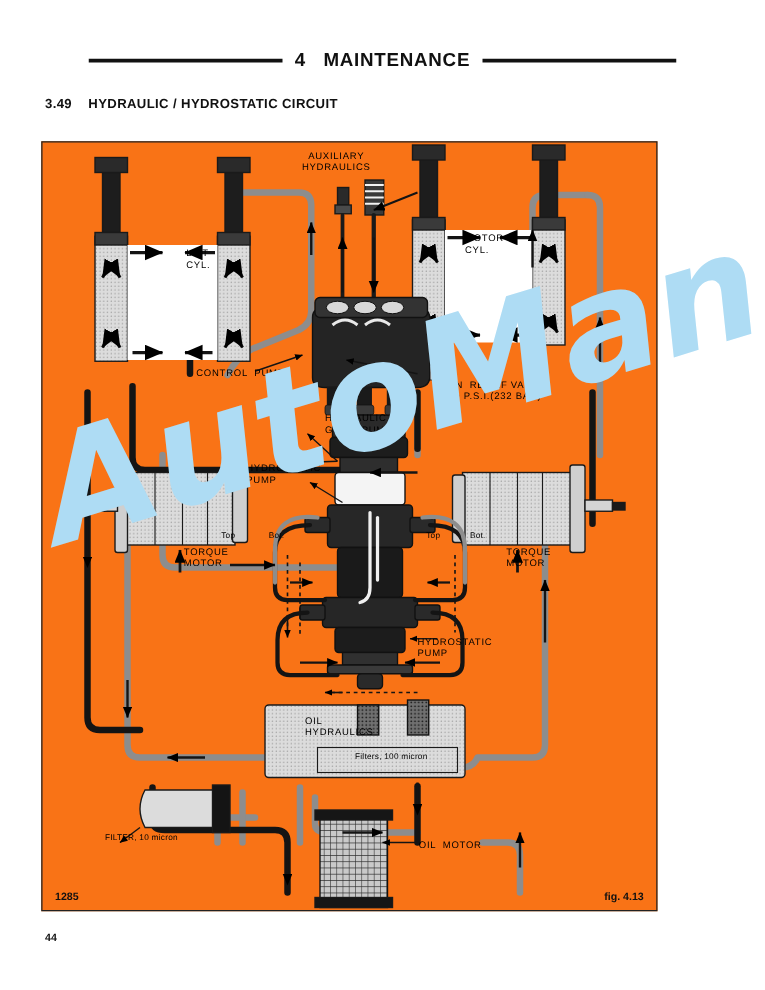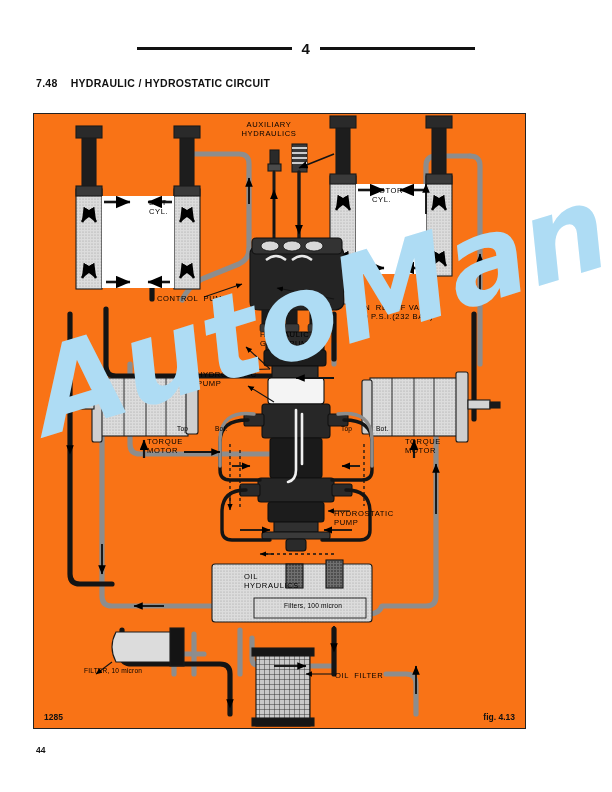--- a/index.html
+++ b/index.html
@@ -59,25 +59,26 @@
   }
   .lbl.sm{font-size:6.6px;letter-spacing:.2px;}
   .lbl.c{text-align:center;}
 </style>
 </head>
 <body>
 
 <div id="page-header">
   <div class="rule left"></div>
   <span id="chapter-num">4</span>
+  <span id="chapter-title">MAINTENANCE</span>
   <div class="rule right"></div>
 </div>
 
 <div id="section-heading">
-  <span class="num">7.48</span><span>HYDRAULIC / HYDROSTATIC CIRCUIT</span>
+  <span class="num">3.49</span><span>HYDRAULIC / HYDROSTATIC CIRCUIT</span>
 </div>
 
 <div id="figure-frame">
 
   <svg id="fig-plate" viewBox="0 0 491 614" preserveAspectRatio="none">
     <defs>
       <pattern id="hatchL" width="3" height="3" patternUnits="userSpaceOnUse">
         <rect width="3" height="3" fill="#dcdcdc"></rect>
         <circle cx="1" cy="1" r="0.55" fill="#9a9a9a"></circle>
       </pattern>
@@ -384,21 +385,21 @@
       <div class="lbl sm" style="left: 143px; top: 311px;">Top</div>
       <div class="lbl sm" style="left: 181px; top: 311px;">Bot.</div>
       <div class="lbl sm" style="left: 307px; top: 311px;">Top</div>
       <div class="lbl sm" style="left: 342px; top: 311px;">Bot.</div>
       <div class="lbl" style="left: 300px; top: 396px;">HYDROSTATIC
 PUMP</div>
       <div class="lbl" style="left: 210px; top: 459px;">OIL
 HYDRAULICS</div>
       <div class="lbl sm" style="left: 250px; top: 488px;">Filters, 100 micron</div>
       <div class="lbl sm" style="left: 50px; top: 553px;">FILTER, 10 micron</div>
-      <div class="lbl" style="left: 301px; top: 558px;">OIL  FILTER</div>
+      <div class="lbl" style="left: 301px; top: 558px;">OIL  MOTOR</div>
     </div>
 
   <div id="fig-code">1285</div>
   <div id="fig-number">fig. 4.13</div>
 </div>
 
 <svg id="watermark" viewBox="0 0 530 190">
   <text x="0" y="150" font-size="118" transform="rotate(-17 0 150)" fill="#aedcf4">AutoManual</text>
 </svg>
 

